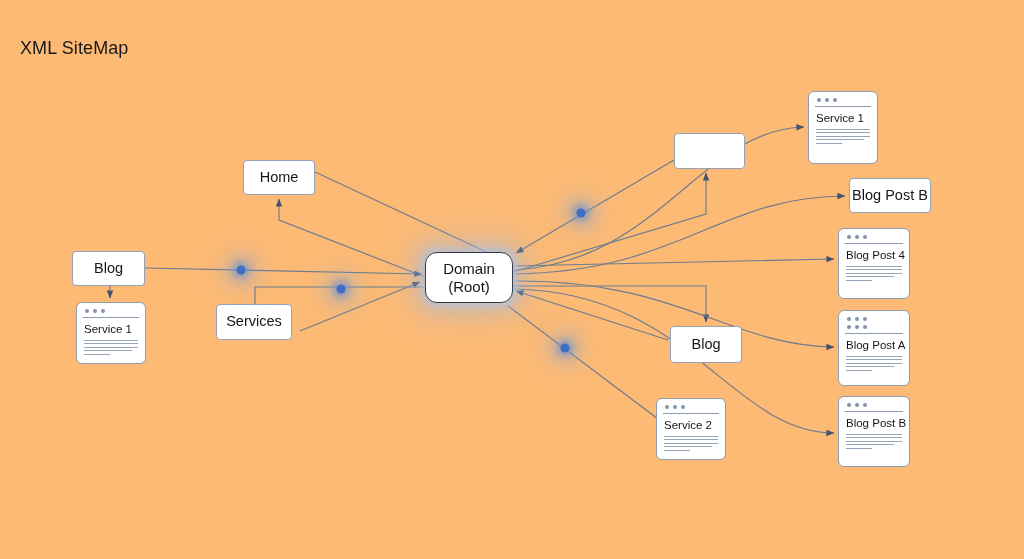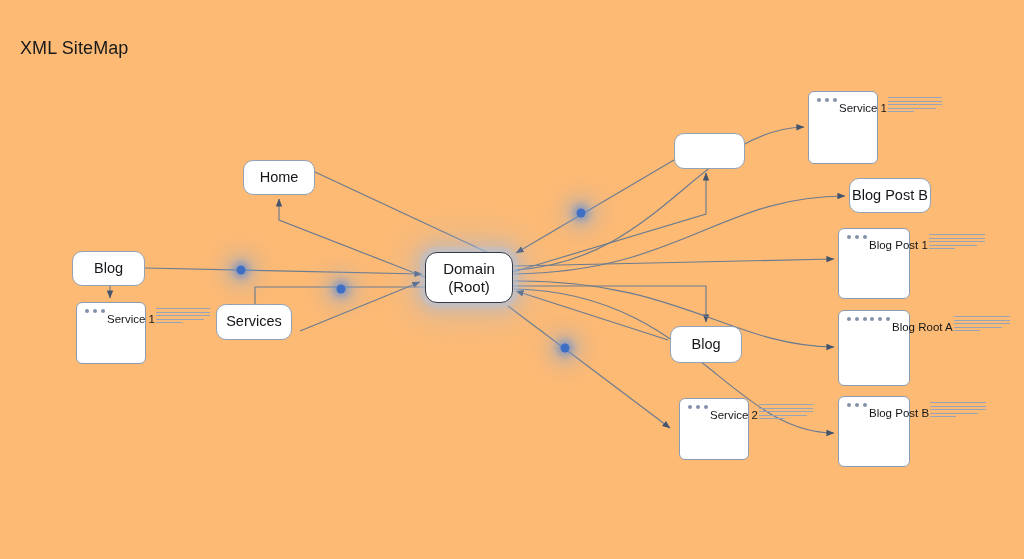--- a/index.html
+++ b/index.html
@@ -34,21 +34,21 @@
     top: 0;
     width: 1024px;
     height: 559px;
   }
   
   .node {
     position: absolute;
     box-sizing: border-box;
     background: #ffffff;
     border: 1px solid #93a2b7;
-    border-radius: 10px;
+    border-radius: 4px;
     display: flex;
     align-items: center;
     justify-content: center;
     text-align: center;
     font-size: 14.5px;
     color: #14161a;
     line-height: 1.18;
     white-space: pre-line;
   }
   .node.root {
@@ -64,21 +64,21 @@
   .node.empty { }
   
   .card {
     position: absolute;
     box-sizing: border-box;
     background: #ffffff;
     border: 1.2px solid #8b9bb1;
     border-radius: 6px;
     padding: 5px 6px 6px 6px;
     display: flex;
-    flex-direction: row;
+    flex-direction: column;
   }
   .card .dots {
     display: flex;
     gap: 4px;
     padding: 1px 1px 3px 2px;
   }
   .card .dots i {
     display: block;
     width: 4px;
     height: 4px;
@@ -199,42 +199,42 @@
           <span style="width: 26px;"></span>
         </div>
       </div>
       <div class="card" style="left: 838px; top: 228px; width: 72px; height: 71px;">
         <div class="dots">
           <i></i>
           <i></i>
           <i></i>
         </div>
         <div class="rule"></div>
-        <div class="card-title">Blog Post 1</div>
+        <div class="card-title">Blog Post 4</div>
         <div class="lines">
           <span style="width: 56px;"></span>
           <span style="width: 56px;"></span>
           <span style="width: 56px;"></span>
           <span style="width: 48px;"></span>
           <span style="width: 26px;"></span>
         </div>
       </div>
       <div class="card" style="left: 838px; top: 310px; width: 72px; height: 76px;">
         <div class="dots">
           <i></i>
           <i></i>
           <i></i>
         </div>
         <div class="dots">
           <i></i>
           <i></i>
           <i></i>
         </div>
         <div class="rule"></div>
-        <div class="card-title">Blog Root A</div>
+        <div class="card-title">Blog Post A</div>
         <div class="lines">
           <span style="width: 56px;"></span>
           <span style="width: 56px;"></span>
           <span style="width: 56px;"></span>
           <span style="width: 48px;"></span>
           <span style="width: 26px;"></span>
         </div>
       </div>
       <div class="card" style="left: 838px; top: 396px; width: 72px; height: 71px;">
         <div class="dots">
@@ -245,21 +245,21 @@
         <div class="rule"></div>
         <div class="card-title">Blog Post B</div>
         <div class="lines">
           <span style="width: 56px;"></span>
           <span style="width: 56px;"></span>
           <span style="width: 56px;"></span>
           <span style="width: 48px;"></span>
           <span style="width: 26px;"></span>
         </div>
       </div>
-      <div class="card" style="left: 679px; top: 398px; width: 70px; height: 62px;">
+      <div class="card" style="left: 656px; top: 398px; width: 70px; height: 62px;">
         <div class="dots">
           <i></i>
           <i></i>
           <i></i>
         </div>
         <div class="rule"></div>
         <div class="card-title">Service 2</div>
         <div class="lines">
           <span style="width: 54px;"></span>
           <span style="width: 54px;"></span>

